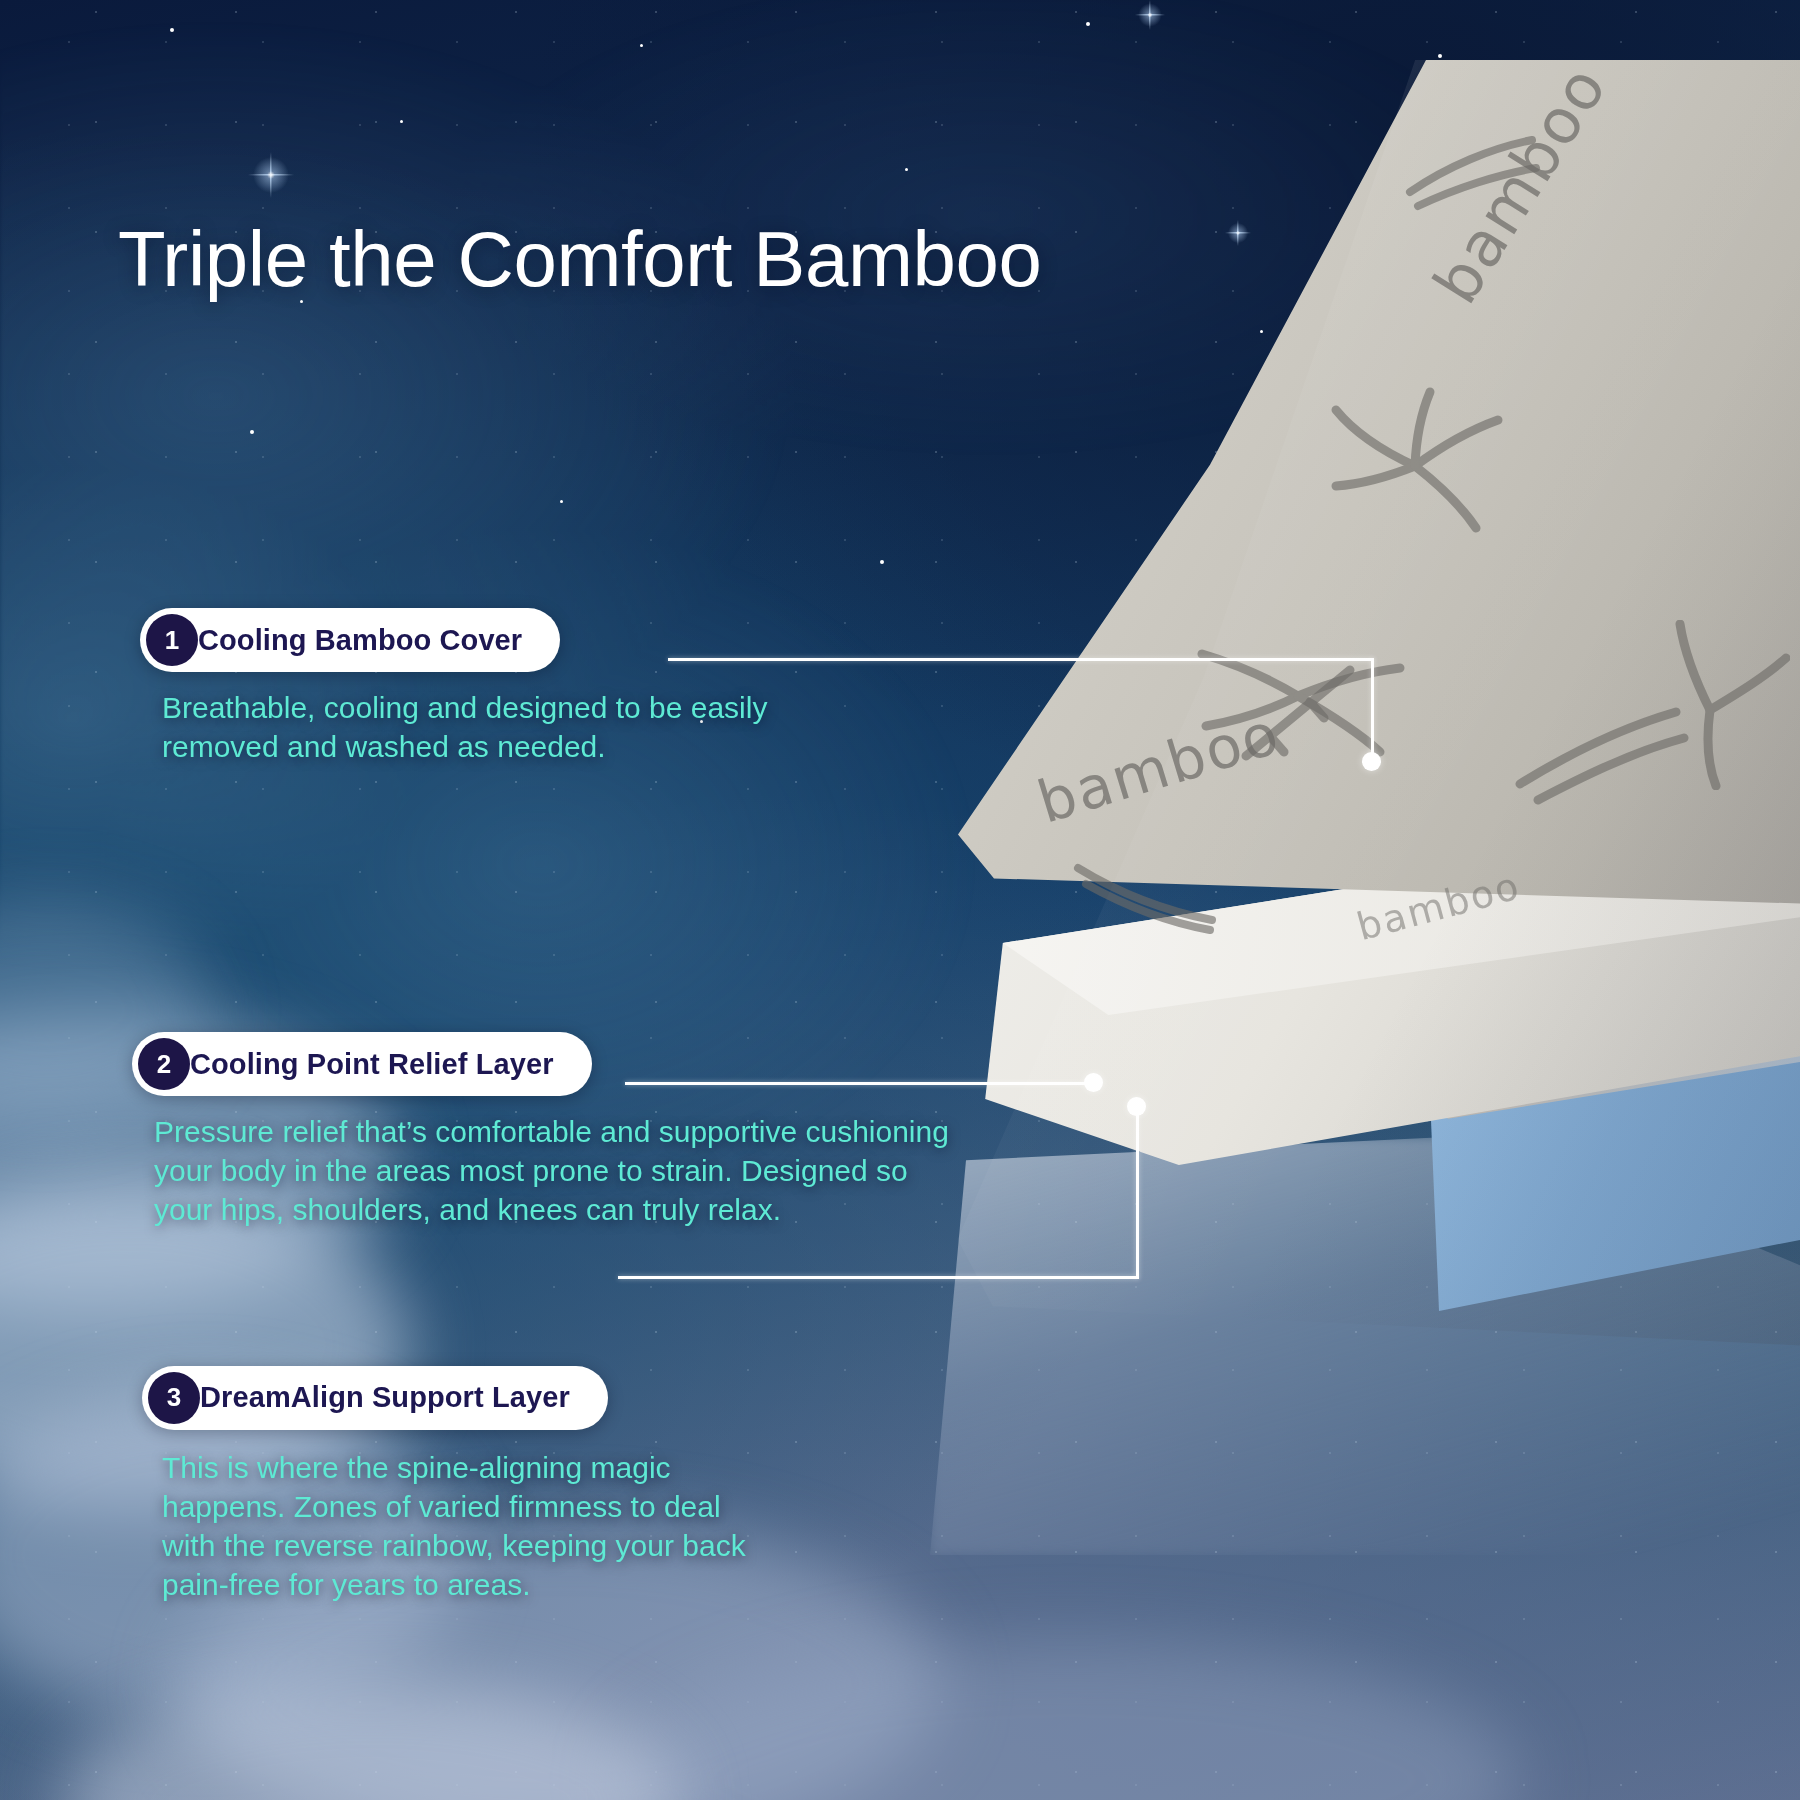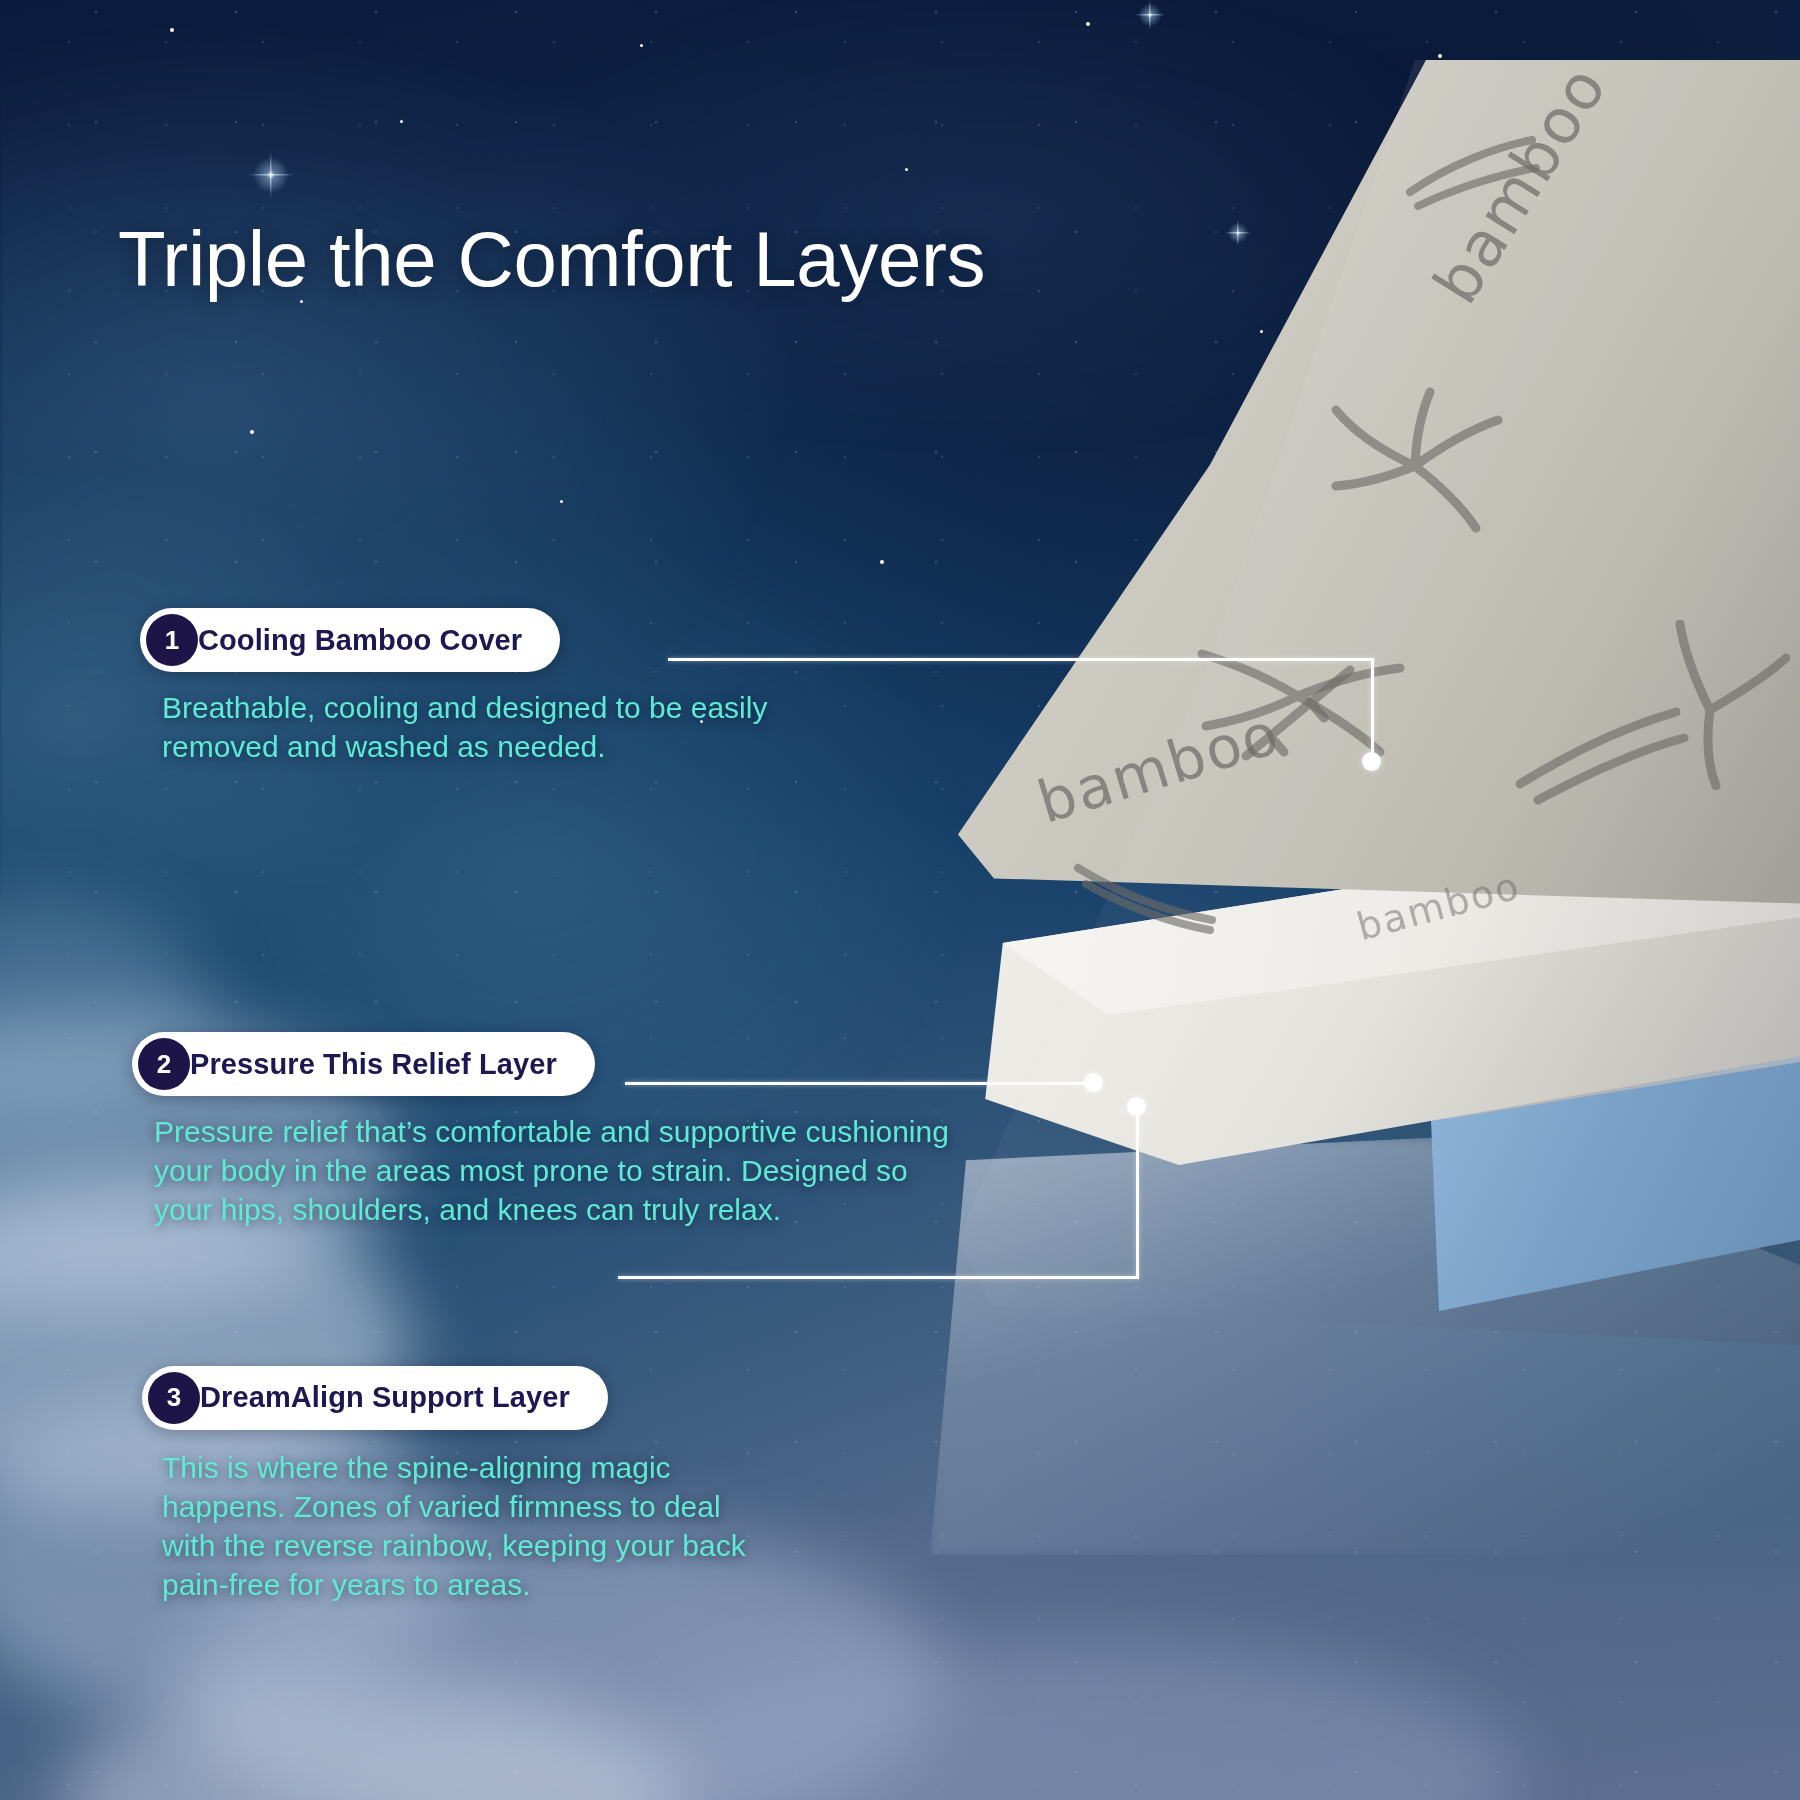--- a/index.html
+++ b/index.html
@@ -265,21 +265,21 @@
       <g fill="none" stroke="#6d6b67" stroke-width="9" stroke-linecap="round">
         <path d="M70 90 C54 58 44 30 40 4"></path>
           <path d="M70 90 C100 72 126 56 146 38"></path>
         <path d="M70 90 C66 120 68 146 76 166"></path>
       </g>
     </svg>
   </div>
 
   <div class="headline">
     <div>
-      <b>Triple</b><span> the Comfort Layers</span>
+      <b>Triple</b><span> the Comfort Bamboo</span>
     </div>
   </div>
 
   <div class="conn" style="left:0;top:0;">
     <div class="h" style="left:668px;top:658px;width:706px;"></div>
     <div class="v" style="left:1371px;top:658px;height:104px;"></div>
     <div class="dot" style="left:1362px;top:752px;"></div>
   </div>
 
   <div class="callout" style="left:140px;top:608px;width:820px;">
@@ -294,21 +294,21 @@
   </div>
 
   <div class="conn" style="left:0;top:0;">
     <div class="h" style="left:625px;top:1082px;width:470px;"></div>
     <div class="dot" style="left:1084px;top:1073px;"></div>
   </div>
 
   <div class="callout" style="left:132px;top:1032px;width:900px;">
     <div class="pill">
       <div class="num">2</div>
-      <div class="pill-label">Pressure This Relief Layer</div>
+      <div class="pill-label">Cooling Point Relief Layer</div>
     </div>
     <div class="desc" style="padding-left:22px;">
       <span>Pressure relief that’s comfortable and supportive cushioning</span>
       <span>your body in the areas most prone to strain. Designed so</span>
       <span>your hips, shoulders, and knees can truly relax.</span>
     </div>
   </div>
 
   <div class="conn" style="left:0;top:0;">
     <div class="h" style="left:618px;top:1276px;width:520px;"></div>

